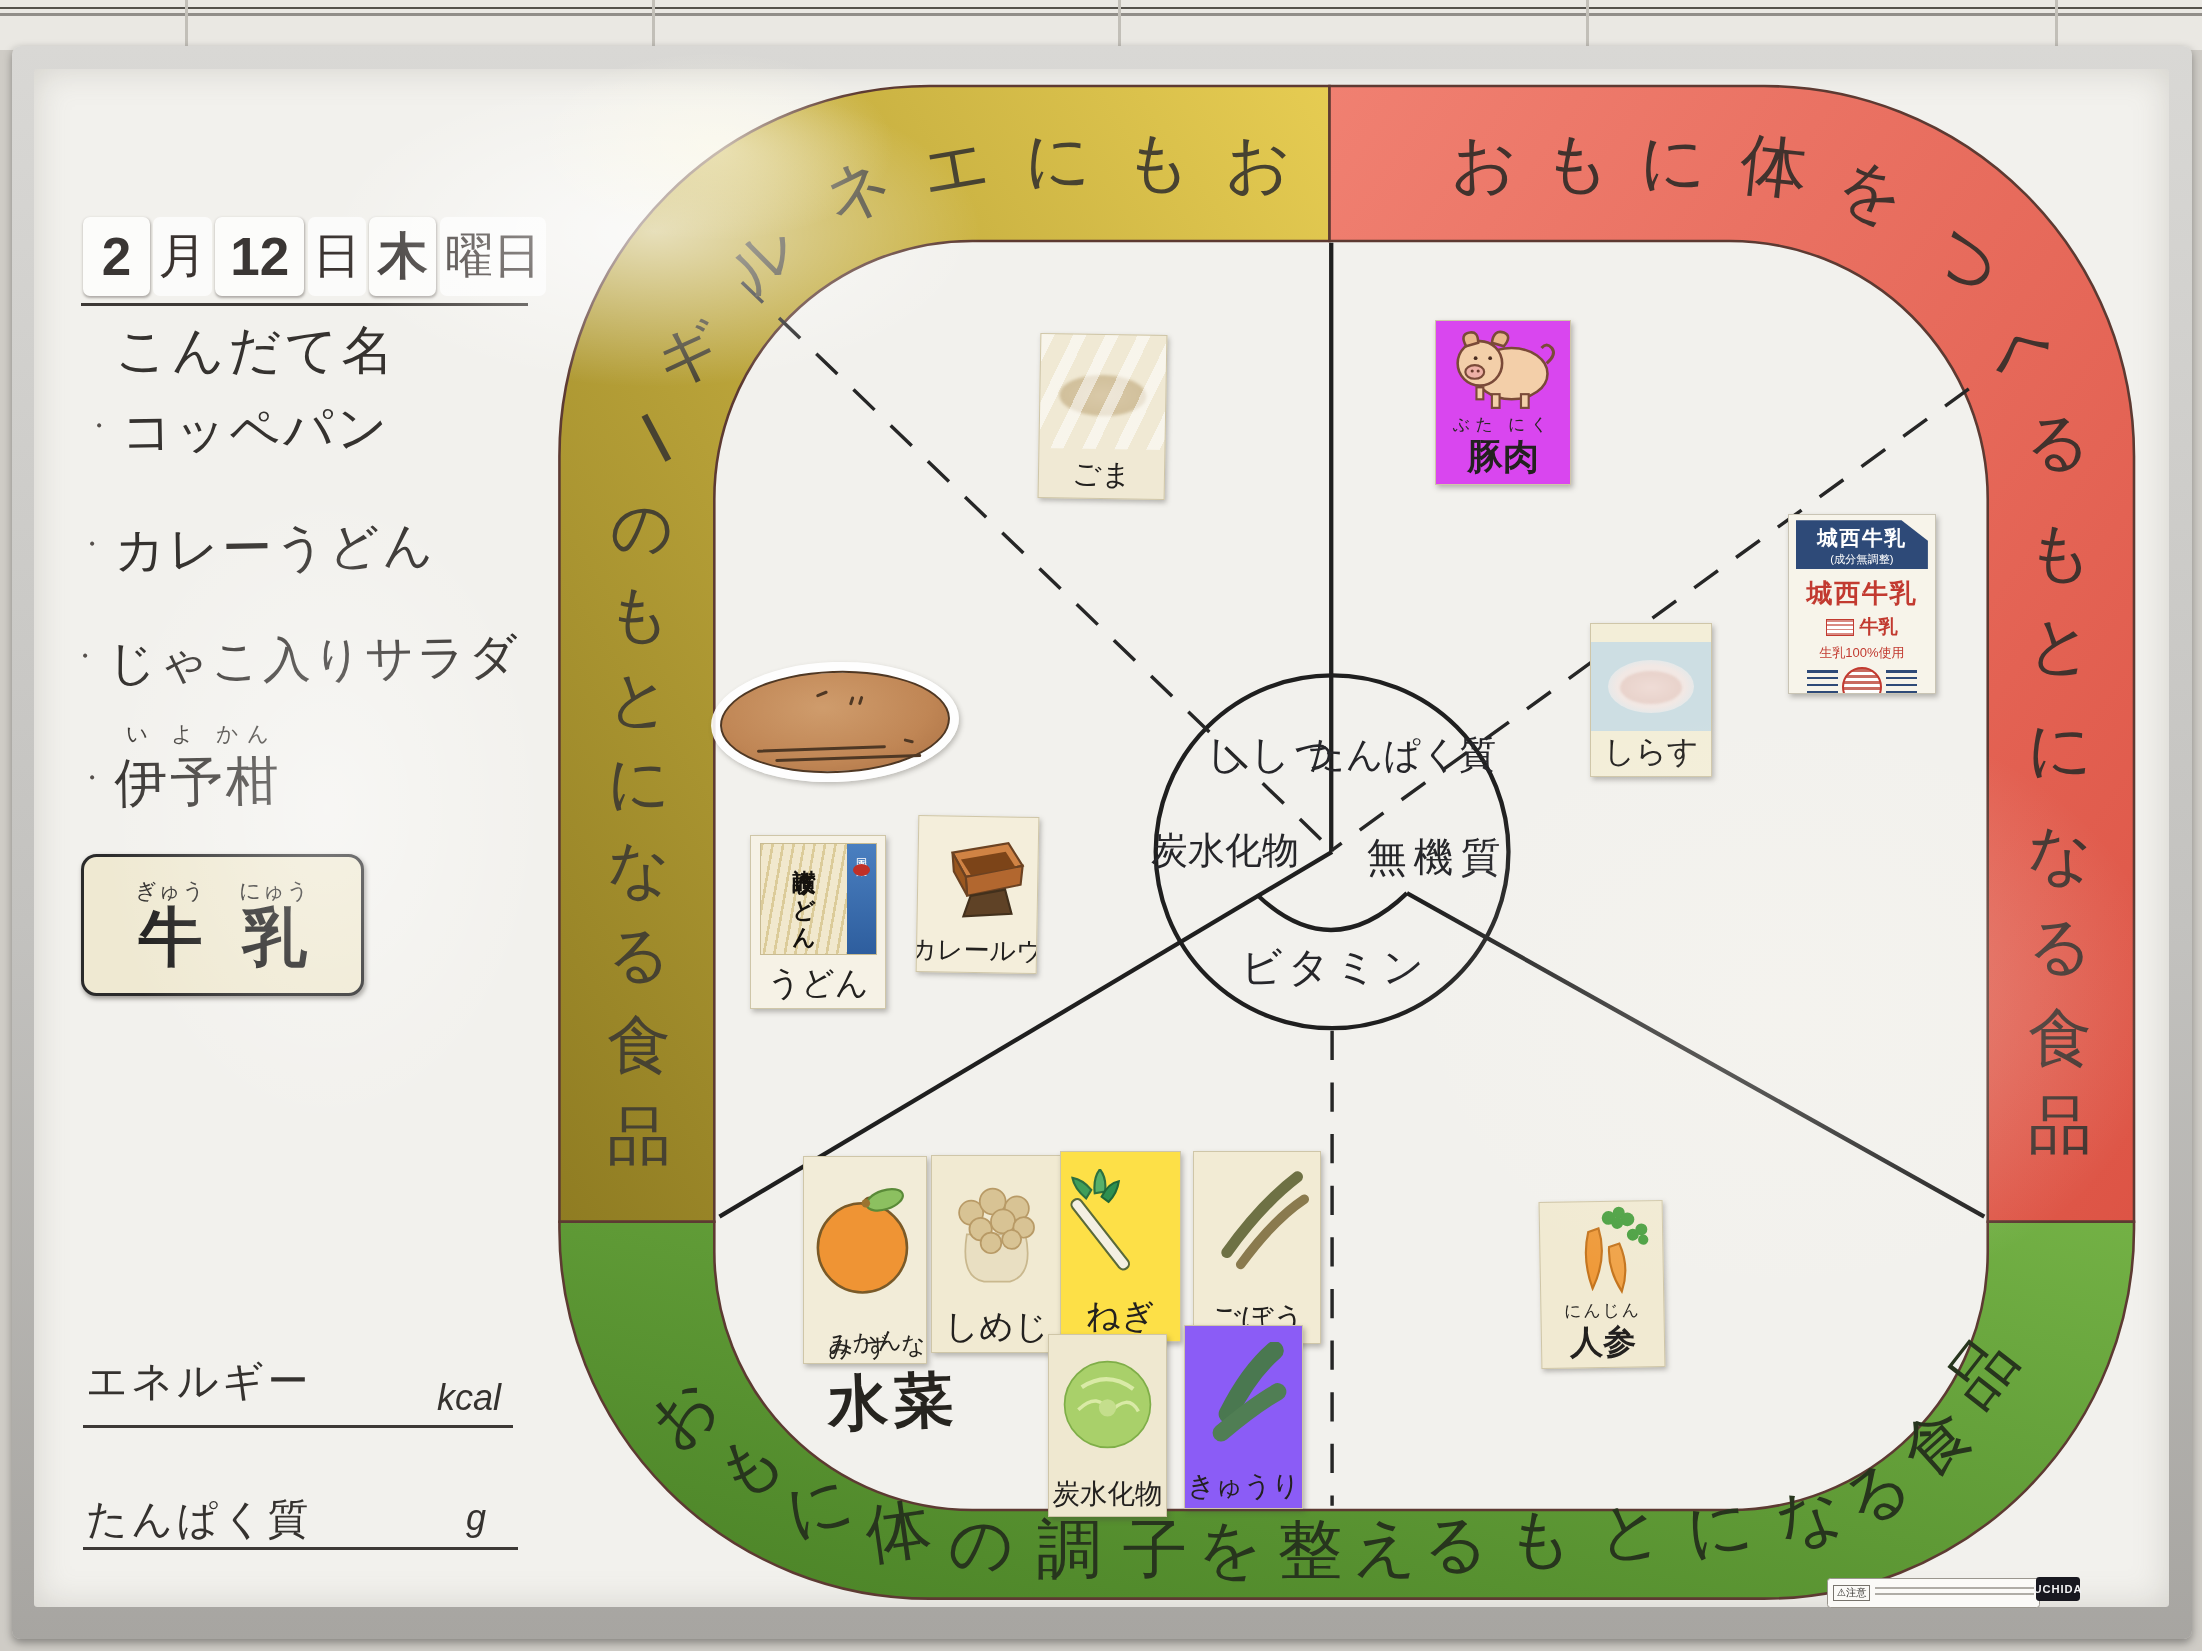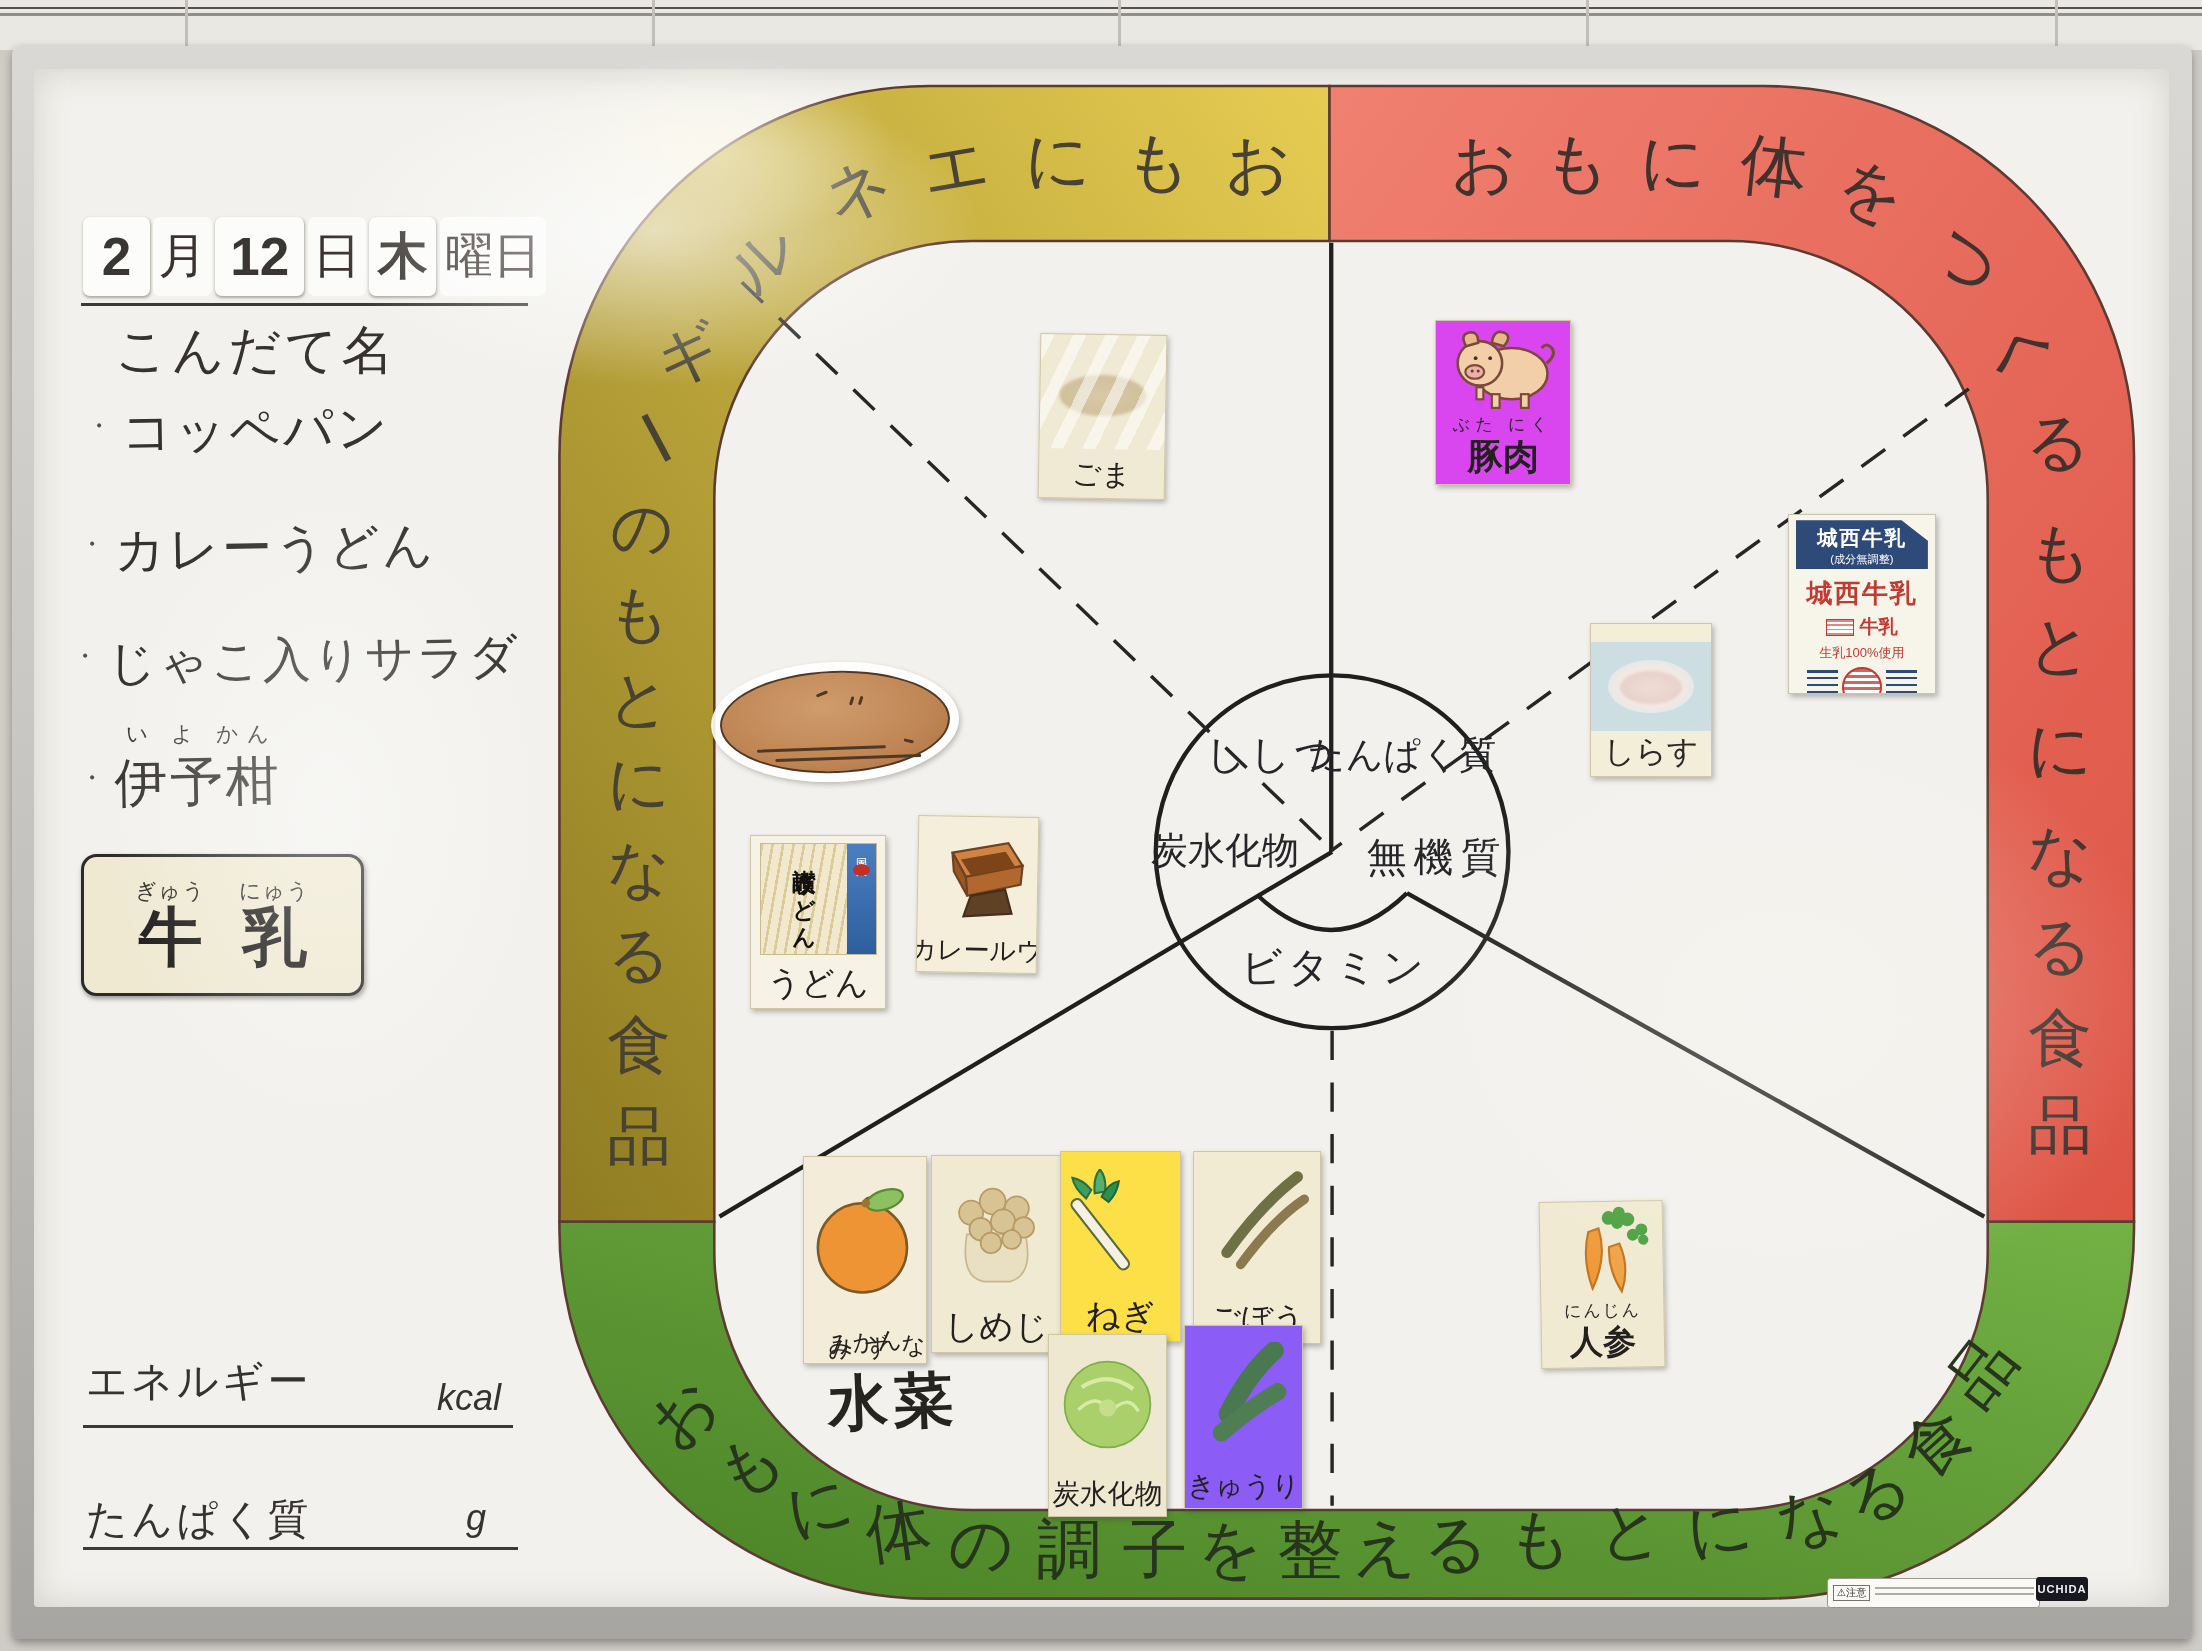--- a/index.html
+++ b/index.html
@@ -119,21 +119,21 @@
   .mizuna{left:828px;top:1330px;text-align:left;}
   .mizuna .kana{font-size:24px;letter-spacing:12px;color:#26241f;display:block;transform:rotate(-3deg);}
   .mizuna .kanji{font-size:60px;font-weight:bold;color:#26241f;display:block;transform:rotate(-2deg);letter-spacing:5.2px;}
 
   
   .caution{left:1827px;top:1578px;width:201px;height:27.5px;background:#fbfaf7;border:0.9px solid #9a968e;
      border-radius:3.4px;display:flex;align-items:center;gap:5.2px;padding:0 5.2px;}
   .caution .cbox{font-size:10.3px;color:#3a3835;border:0.9px solid #77736c;padding:0 2.6px;white-space:nowrap;}
   .caution .cbar{flex:1;height:12px;
      background:repeating-linear-gradient(180deg,#8f8b83 0 1.7px,rgba(0,0,0,0) 1.7px 6px);opacity:.7;}
-  .uchida{left:2036px;top:1577px;width:52px;height:24px;background:#181820;border-radius:3.4px;
+  .uchida{left:2036px;top:1577px;width:44px;height:24px;background:#181820;border-radius:3.4px;
      color:#f2f2f4;font-size:11.2px;font-weight:bold;letter-spacing:0.9px;display:flex;align-items:center;justify-content:center;}
 </style>
 </head>
 <body>
 
 <div class="abs wall-top"></div>
 <div class="abs wall-line" style="top:6.9px"></div>
 <div class="abs wall-line" style="top:13px;opacity:.6"></div>
 <div class="abs wall-joint" style="left:185px"></div>
 <div class="abs wall-joint" style="left:652px"></div>

